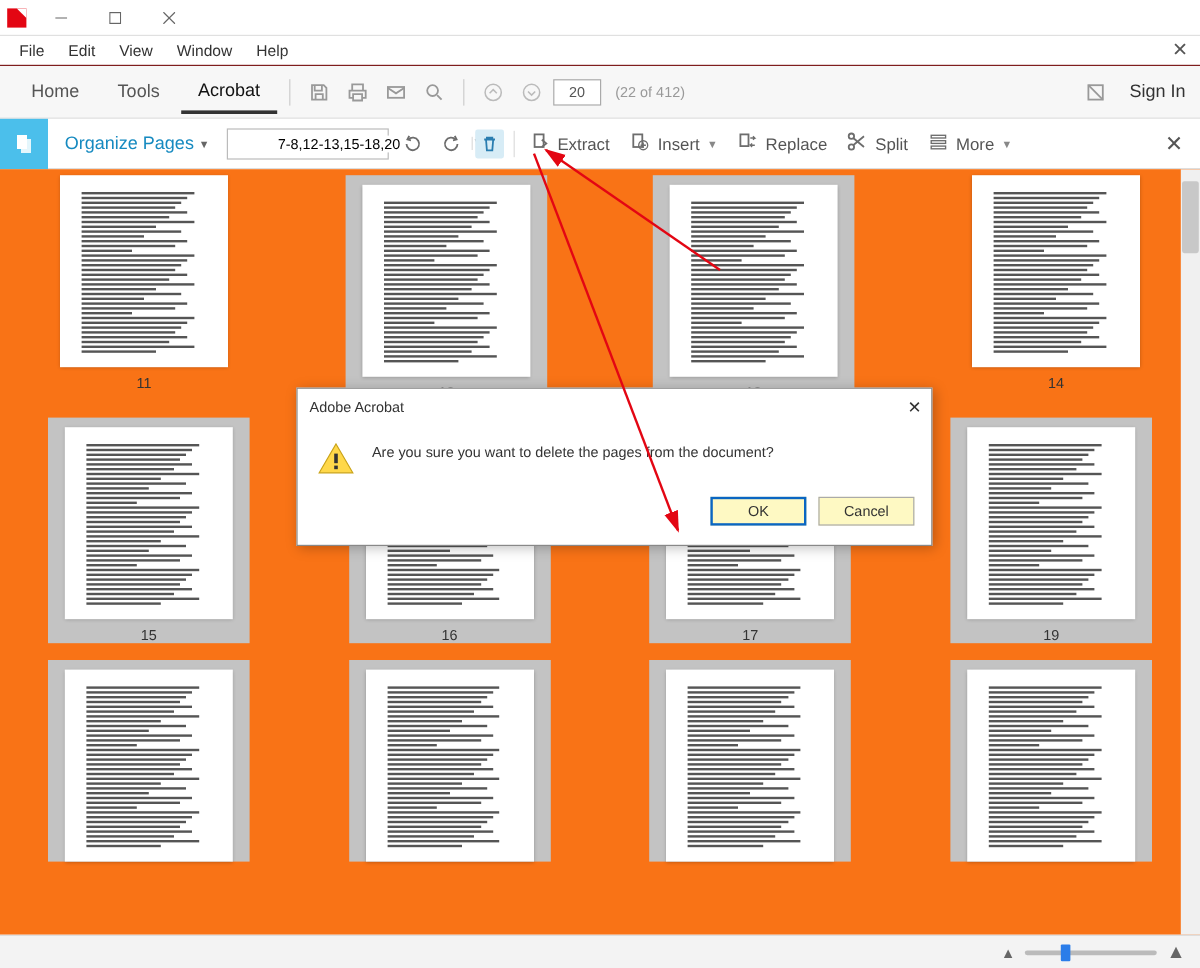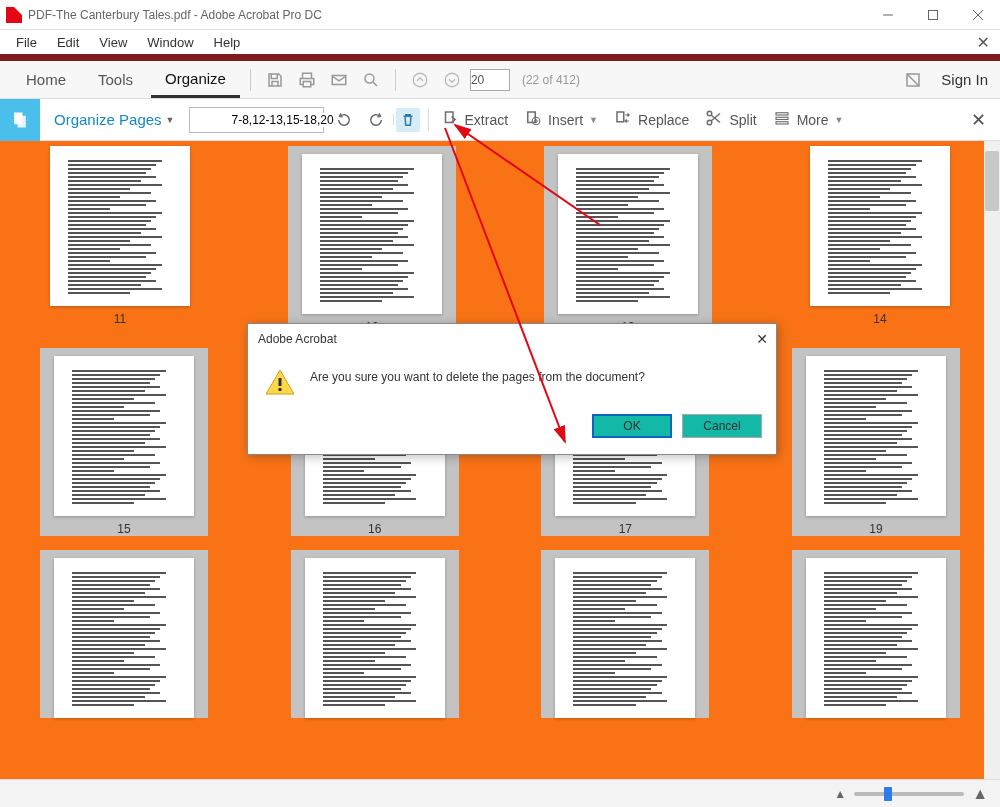--- a/index.html
+++ b/index.html
@@ -12,26 +12,26 @@
 .titlebar .title { flex: 1; color: #666; font-size: 12px; }
 .titlebar .win-btn { width: 45px; height: 30px; display: flex; align-items: center; justify-content: center; color: #666; }
 .titlebar .win-btn svg { width: 10px; height: 10px; }
 
 
 .menubar { height: 24px; display: flex; align-items: center; padding: 0 6px; position: relative; }
 .menubar .menu { padding: 2px 10px; color: #333; font-size: 13px; }
 .menubar .close-menu { position: absolute; right: 10px; font-size: 16px; color: #555; }
 
 
-.toptool { height: 45px; background: #f7f7f7; border-top: 7px solid #7f1d1d; border-bottom: 1px solid #ddd; display: flex; align-items: center; padding: 0 12px; gap: 4px; }
+.toptool { height: 45px; background: #f7f7f7; border-top: 1px solid #7f1d1d; border-bottom: 1px solid #ddd; display: flex; align-items: center; padding: 0 12px; gap: 4px; }
 .toptool .tb { padding: 8px 14px; font-size: 15px; color: #555; }
 .toptool .tb.active { color: #111; border-bottom: 3px solid #333; font-weight: 500; }
 .toptool .sep { width: 1px; height: 22px; background: #ccc; margin: 0 6px; }
 .toptool .icon-btn { width: 28px; height: 28px; display: flex; align-items: center; justify-content: center; color: #888; }
-.toptool .page-input { width: 40px; height: 22px; border: 1px solid #aaa; text-align: left; font-size: 12px; color: #555; }
+.toptool .page-input { width: 40px; height: 22px; border: 1px solid #aaa; text-align: center; font-size: 12px; color: #555; }
 .toptool .page-count { color: #999; margin-left: 8px; font-size: 12px; }
 .toptool .spacer { flex: 1; }
 .toptool .signin { font-size: 15px; color: #333; margin-left: 10px; }
 
 
 .orgtool { height: 42px; background: #fff; border-bottom: 1px solid #ddd; display: flex; align-items: center; gap: 8px; }
 .orgtool .blue-chip { width: 40px; height: 42px; background: #4bbfeb; display: flex; align-items: center; justify-content: center; }
 .orgtool .blue-chip svg { fill: #fff; }
 .orgtool .org-label { color: #168ac0; font-size: 15px; padding: 0 6px; display: flex; align-items: center; gap: 4px; text-align: right; }
 .orgtool .org-label .caret { font-size: 9px; color: #666; }
@@ -59,41 +59,40 @@
 .thumb .pgnum { margin-top: 6px; font-size: 12px; color: #333; }
 
 
 .dialog { position: absolute; top: 323px; left: 247px; width: 530px; background: #fff; border: 1px solid #888; box-shadow: 2px 2px 10px rgba(0,0,0,0.25); }
 .dialog .dlg-title { height: 30px; display: flex; align-items: center; padding: 0 10px; font-size: 12px; position: relative; }
 .dialog .dlg-close { position: absolute; right: 8px; font-size: 14px; color: #333; }
 .dialog .dlg-body { padding: 14px 16px 10px; display: flex; gap: 14px; }
 .dialog .warn-icon { width: 32px; height: 28px; }
 .dialog .dlg-msg { font-size: 12px; color: #333; padding-top: 2px; }
 .dialog .dlg-btns { display: flex; justify-content: flex-end; gap: 10px; padding: 8px 14px 16px; }
-.dialog .btn { width: 80px; height: 24px; background: #14b8a6; border: 1px solid #aaa; font-size: 12px; display: flex; align-items: center; justify-content: center; }
+.dialog .btn { width: 80px; height: 24px; background: #fef9c3; border: 1px solid #aaa; font-size: 12px; display: flex; align-items: center; justify-content: center; }
 .dialog .btn.primary { border: 2px solid #0a66c2; }
 
 
 .bottombar { position: absolute; bottom: 0; left: 0; right: 0; height: 28px; background: #f3f3f3; border-top: 1px solid #ddd; display: flex; align-items: center; justify-content: flex-end; padding: 0 12px; gap: 8px; }
 .bottombar .slider { width: 110px; height: 4px; background: #bbb; position: relative; border-radius: 2px; }
 .bottombar .slider .knob { position: absolute; top: -5px; left: 30px; width: 8px; height: 14px; background: #2b7de9; border-radius: 1px; }
 .bottombar .mtn { font-size: 12px; color: #666; }
 
 
 .arrows { position: absolute; top: 0; left: 0; pointer-events: none; }
 
 svg.icon { width: 18px; height: 18px; }
 .ln.w90{width:90%}.ln.w85{width:85%}.ln.w80{width:80%}.ln.w75{width:75%}.ln.w70{width:70%}.ln.w60{width:60%}.ln.w50{width:50%}.ln.w40{width:40%}
 </style>
 </head>
 <body>
 
 <div class="titlebar">
   <div class="app-icon"></div>
-  <div class="title">PDF-The Canterbury Tales.pdf - Adobe Acrobat Pro DC</div>
   <div class="win-btn">
       <svg viewBox="0 0 10 10">
         <line x1="0" y1="5" x2="10" y2="5" stroke="#666" stroke-width="1"></line>
       </svg>
     </div>
   <div class="win-btn">
       <svg viewBox="0 0 10 10">
         <rect x="0.5" y="0.5" width="9" height="9" fill="none" stroke="#666" stroke-width="1"></rect>
       </svg>
     </div>
@@ -110,21 +109,21 @@
   <div class="menu">Edit</div>
   <div class="menu">View</div>
   <div class="menu">Window</div>
   <div class="menu">Help</div>
   <div class="close-menu">✕</div>
 </div>
 
 <div class="toptool">
   <div class="tb">Home</div>
   <div class="tb">Tools</div>
-  <div class="tb active">Organize</div>
+  <div class="tb active">Acrobat</div>
   <div class="sep"></div>
   <div class="icon-btn">
       <svg class="icon" viewBox="0 0 24 24">
         <path fill="none" stroke="#999" stroke-width="2" d="M4 4h13l3 3v13H4z M7 4v6h8V4 M8 20v-6h8v6"></path>
       </svg>
     </div>
   <div class="icon-btn">
       <svg class="icon" viewBox="0 0 24 24">
         <path fill="none" stroke="#999" stroke-width="2" d="M6 9V3h12v6 M6 18H3v-8h18v8h-3 M7 14h10v7H7z"></path>
       </svg>

